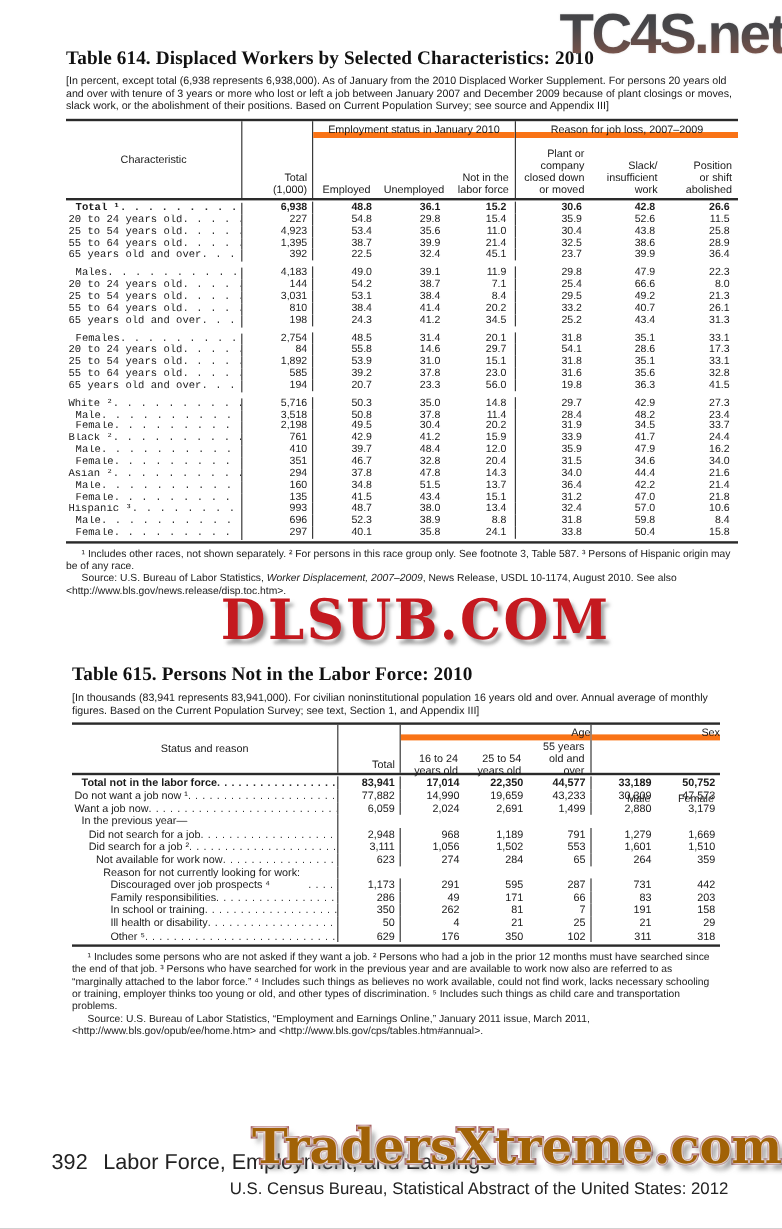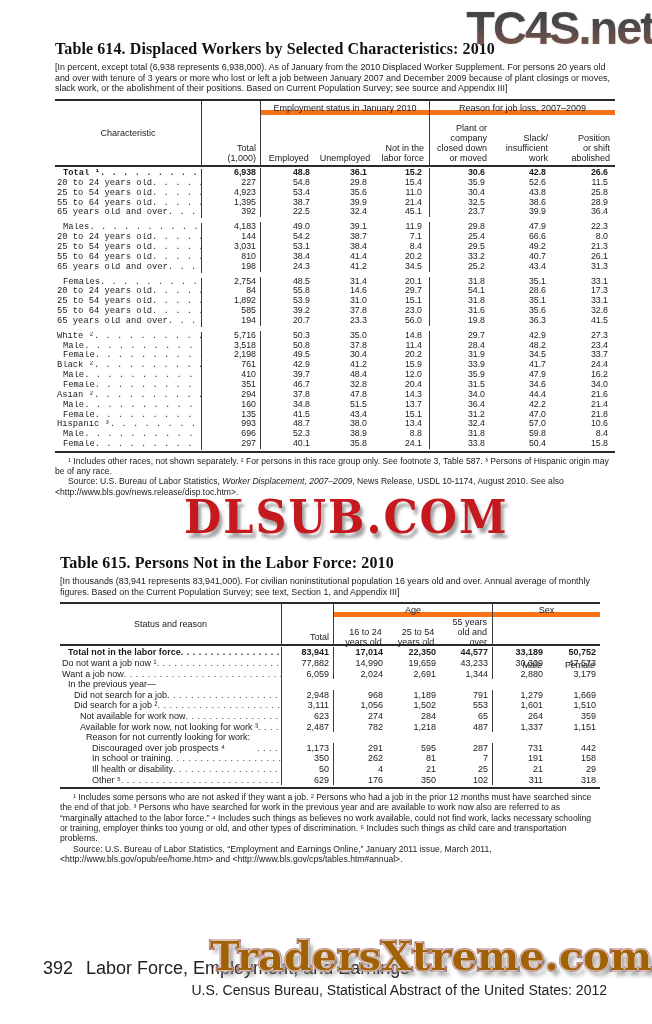--- a/index.html
+++ b/index.html
@@ -90,21 +90,21 @@
   
   .t615 .tr{ font-size:9px; height:10.6px; line-height:10.6px; }
   .t615 .c0{ width:222px; } .t615 .c1{ width:52px; padding-right:4px; }
   .t615 .c2{ width:53px; } .t615 .c3{ width:53px; } .t615 .c4{ width:53px; }
   .t615 .c5{ width:54px; } .t615 .c6{ width:53px; }
   .t615 .c0,.t615 .c1,.t615 .c4{ border-right:1px solid #3a3a3a; }
   .t615 .td.num{ padding-right:4px; }
   .h615{ height:40px; }
   .h615 .hchar{ width:222px; } .h615 .htotal{ width:52px; }
   .h615 .gage{ width:159px; } .h615 .gsex{ width:107px;gap:43px; }
-  .h615 .gtitle{ height:13px; line-height:13px; }
+  .h615 .gtitle{ height:13px; line-height:13px;text-align:right; }
   .h615 .gage .hcell{ width:53px; }
   .h615 .gsex .hcell:nth-child(1){ width:54px; } .h615 .gsex .hcell:nth-child(2){ width:53px; }
 
   
   .fn{ font-size:8.6px; line-height:10.3px; margin-top:3px; }
   .fn p{ margin:0; text-indent:13px; }
   .ital{ font-style:italic; }
 
   
   .pagefoot{ position:absolute; left:43px; top:958px; font-size:18px; color:#222; z-index:2; }
@@ -569,21 +569,21 @@
             <div class="td num c6">47,573</div>
           </div>
           <div class="tr">
             <div class="td lbl c0" style="padding-left: 2px;">
               <span class="txt">Want a job now</span>
               <span class="dots"></span>
             </div>
             <div class="td num c1">6,059</div>
             <div class="td num c2">2,024</div>
             <div class="td num c3">2,691</div>
-            <div class="td num c4">1,344</div>
+            <div class="td num c4">1,499</div>
             <div class="td num c5">2,880</div>
             <div class="td num c6">3,179</div>
           </div>
           <div class="tr">
             <div class="td lbl c0" style="padding-left: 8px;">
               <span class="txt">In the previous year—</span>
             </div>
             <div class="td num c1"></div>
             <div class="td num c2"></div>
             <div class="td num c3"></div>
@@ -621,32 +621,20 @@
               <span class="dots"></span>
             </div>
             <div class="td num c1">623</div>
             <div class="td num c2">274</div>
             <div class="td num c3">284</div>
             <div class="td num c4">65</div>
             <div class="td num c5">264</div>
             <div class="td num c6">359</div>
           </div>
           <div class="tr">
-            <div class="td lbl c0" style="padding-left: 20px;">
-              <span class="txt">Available for work now, not looking for work ³</span>
-              <span class="dots"></span>
-            </div>
-            <div class="td num c1">2,487</div>
-            <div class="td num c2">782</div>
-            <div class="td num c3">1,218</div>
-            <div class="td num c4">487</div>
-            <div class="td num c5">1,337</div>
-            <div class="td num c6">1,151</div>
-          </div>
-          <div class="tr">
             <div class="td lbl c0" style="padding-left: 26px;">
               <span class="txt">Reason for not currently looking for work:</span>
             </div>
             <div class="td num c1"></div>
             <div class="td num c2"></div>
             <div class="td num c3"></div>
             <div class="td num c4"></div>
             <div class="td num c5"></div>
             <div class="td num c6"></div>
           </div>
@@ -657,20 +645,32 @@
             </div>
             <div class="td num c1">1,173</div>
             <div class="td num c2">291</div>
             <div class="td num c3">595</div>
             <div class="td num c4">287</div>
             <div class="td num c5">731</div>
             <div class="td num c6">442</div>
           </div>
           <div class="tr">
             <div class="td lbl c0" style="padding-left: 32px;">
+              <span class="txt">Family responsibilities</span>
+              <span class="dots"></span>
+            </div>
+            <div class="td num c1">286</div>
+            <div class="td num c2">49</div>
+            <div class="td num c3">171</div>
+            <div class="td num c4">66</div>
+            <div class="td num c5">83</div>
+            <div class="td num c6">203</div>
+          </div>
+          <div class="tr">
+            <div class="td lbl c0" style="padding-left: 32px;">
               <span class="txt">In school or training</span>
               <span class="dots"></span>
             </div>
             <div class="td num c1">350</div>
             <div class="td num c2">262</div>
             <div class="td num c3">81</div>
             <div class="td num c4">7</div>
             <div class="td num c5">191</div>
             <div class="td num c6">158</div>
           </div>

